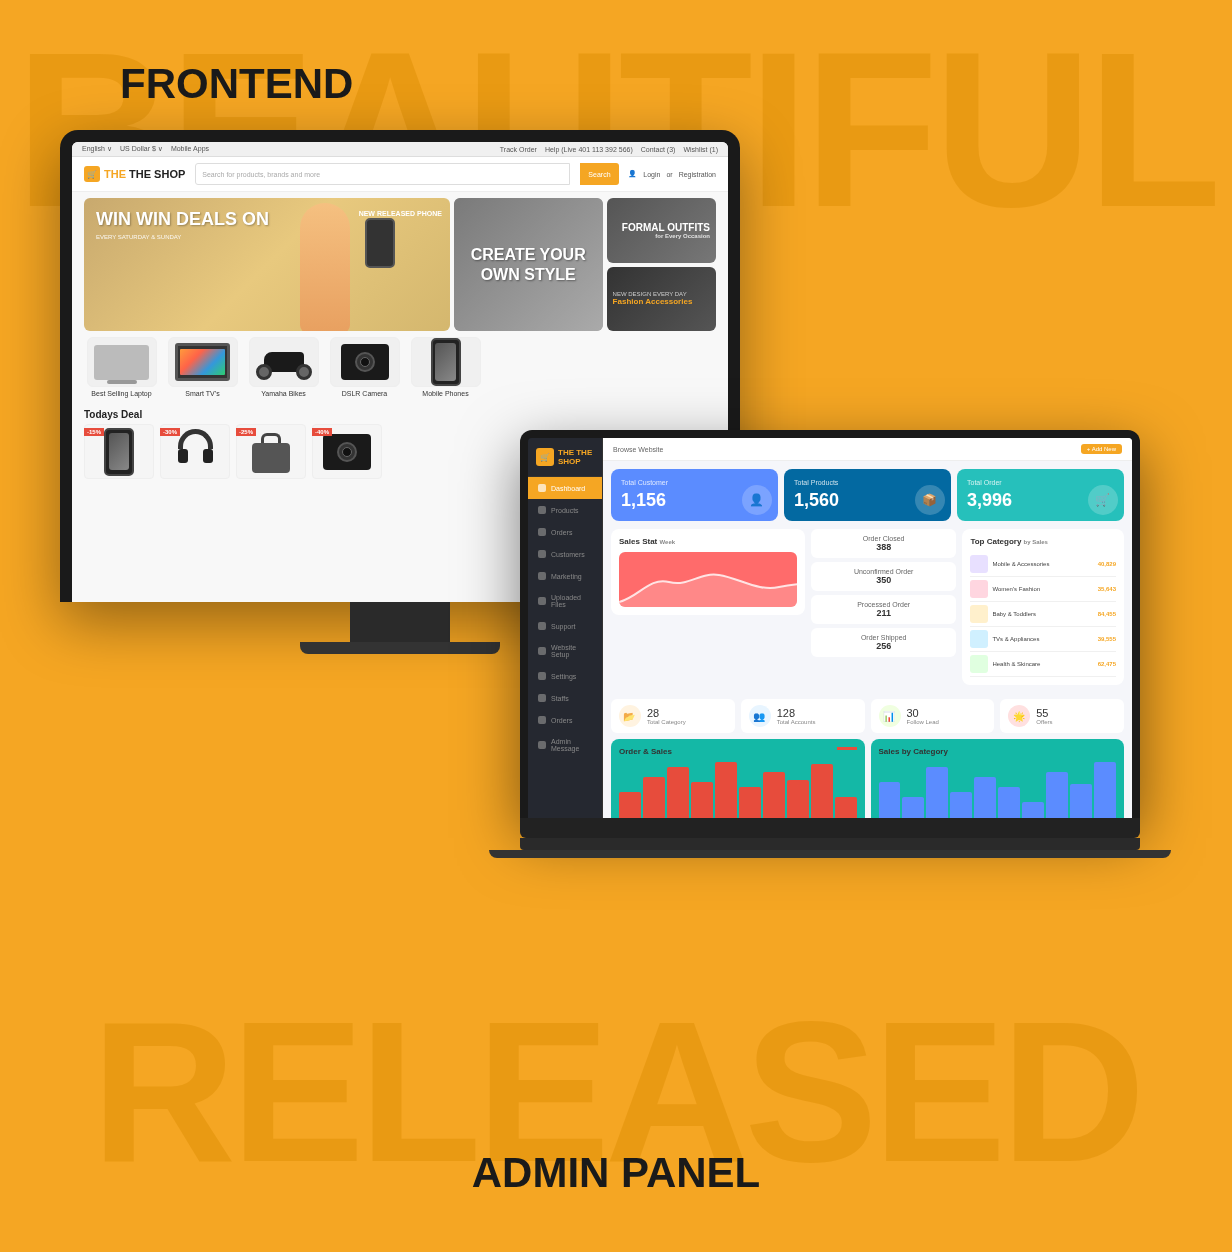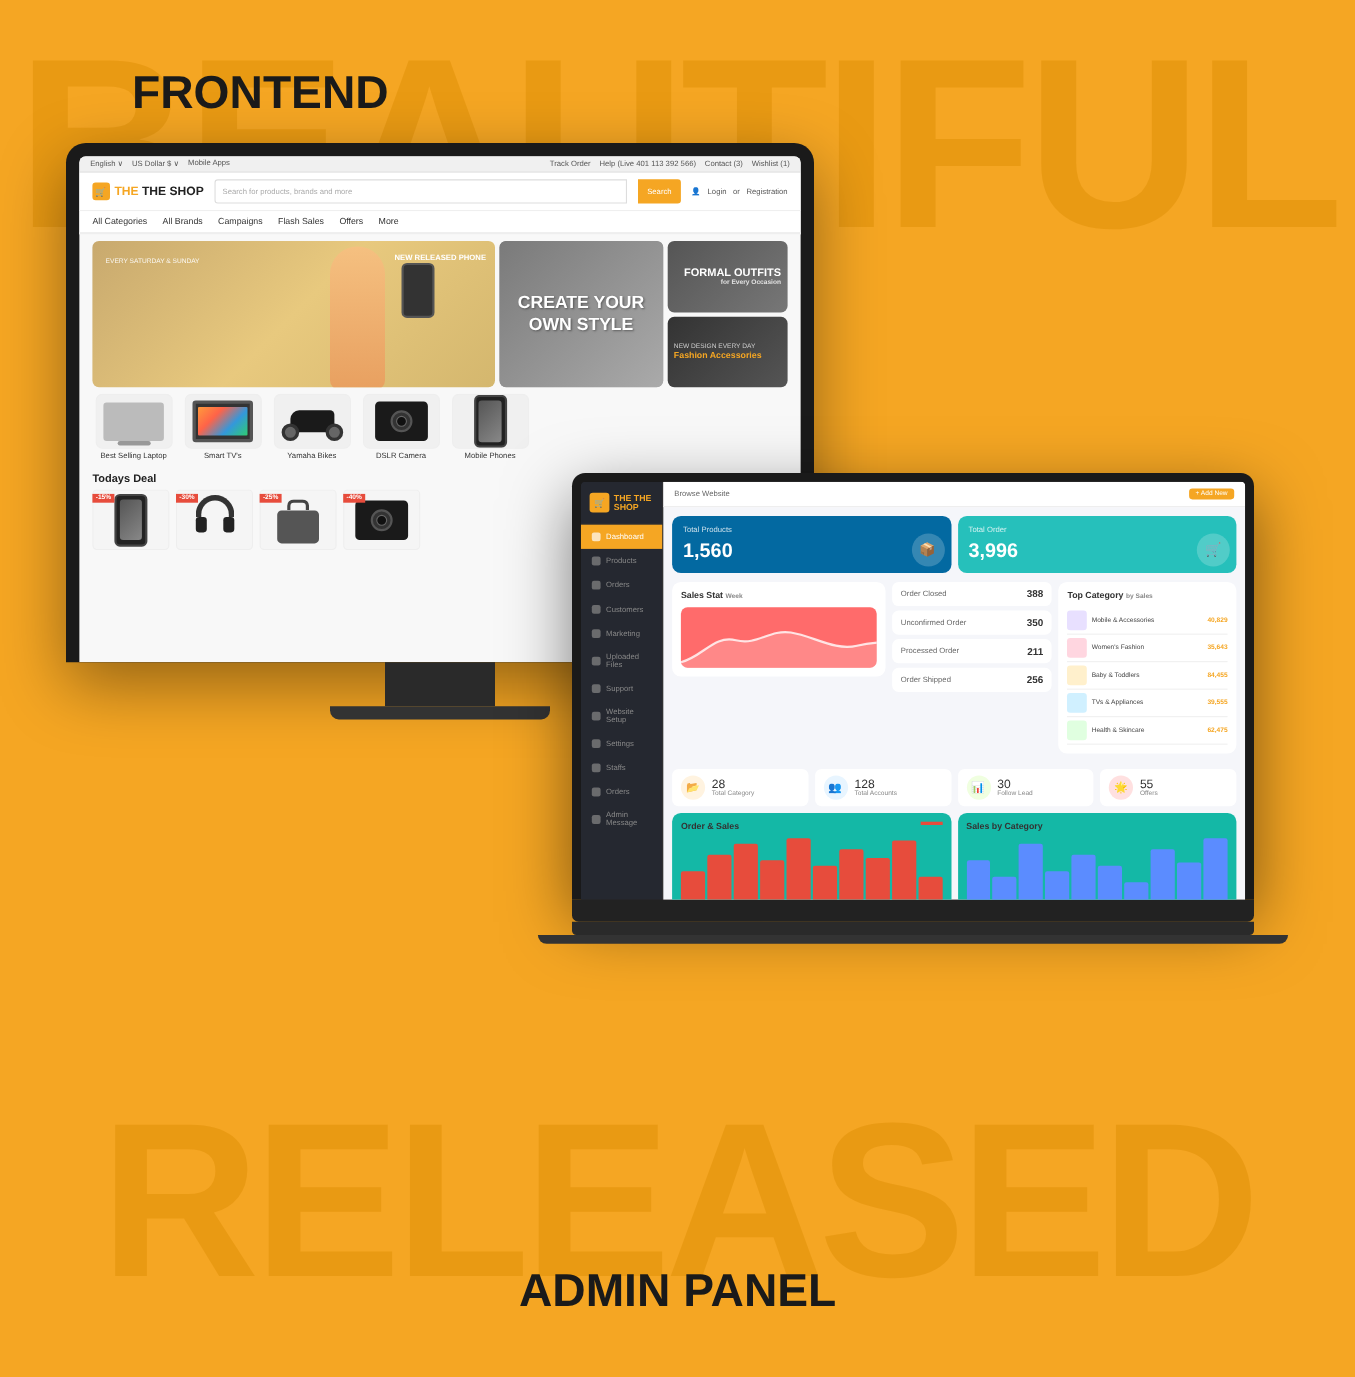--- a/index.html
+++ b/index.html
@@ -567,20 +567,21 @@
       flex-direction: column;
       gap: 4px;
     }
     .admin-order-item {
       background: #fff;
       border-radius: 6px;
       padding: 6px 8px;
       display: flex;
       justify-content: space-between;
       align-items: center;
+      flex-direction: column;
     }
     .admin-order-label {
       font-size: 7px;
       color: #666;
     }
     .admin-order-val {
       font-size: 9px;
       font-weight: 700;
       color: #333;
     }
@@ -913,32 +914,25 @@
           </div>
           <div class="fe-search-btn">Search</div>
           <div class="fe-header-right">
             <span>👤</span>
             <span>Login</span>
             <span>or</span>
             <span>Registration</span>
           </div>
         </div>
 
-        <div class="fe-nav">
-          <span>All Categories</span>
-          <span>All Brands</span>
-          <span>Campaigns</span>
-          <span>Flash Sales</span>
-          <span>Offers</span>
-          <span>More</span>
-        </div>
 
         <div class="fe-banners">
 
           <div class="fe-banner-main">
+            <div class="fe-banner-main-text">WIN WIN DEALS ON</div>
             <div class="fe-banner-main-sub">EVERY SATURDAY &amp; SUNDAY</div>
 
             <div style="position:absolute; right:90px; top:0; bottom:0; width:60px;">
               <div style="width:50px; height:130px; background:linear-gradient(to bottom, #f5c080, #e8a060); border-radius:25px 25px 8px 8px; margin-top:5px;"></div>
             </div>
 
             <div class="phone-in-banner"></div>
             <div class="text-new-released">NEW RELEASED PHONE</div>
           </div>
 
@@ -1131,20 +1125,25 @@
         <div class="admin-main">
 
           <div class="admin-topbar">
             <span>Browse Website</span>
             <div class="admin-topbar-right">
               <div class="admin-add-btn">+ Add New</div>
             </div>
           </div>
 
           <div class="admin-stats">
+            <div class="admin-stat-card blue">
+              <div class="admin-stat-label">Total Customer</div>
+              <div class="admin-stat-value">1,156</div>
+              <div class="admin-stat-icon-bg">👤</div>
+            </div>
             <div class="admin-stat-card orange">
               <div class="admin-stat-label">Total Products</div>
               <div class="admin-stat-value">1,560</div>
               <div class="admin-stat-icon-bg">📦</div>
             </div>
             <div class="admin-stat-card teal">
               <div class="admin-stat-label">Total Order</div>
               <div class="admin-stat-value">3,996</div>
               <div class="admin-stat-icon-bg">🛒</div>
             </div>

